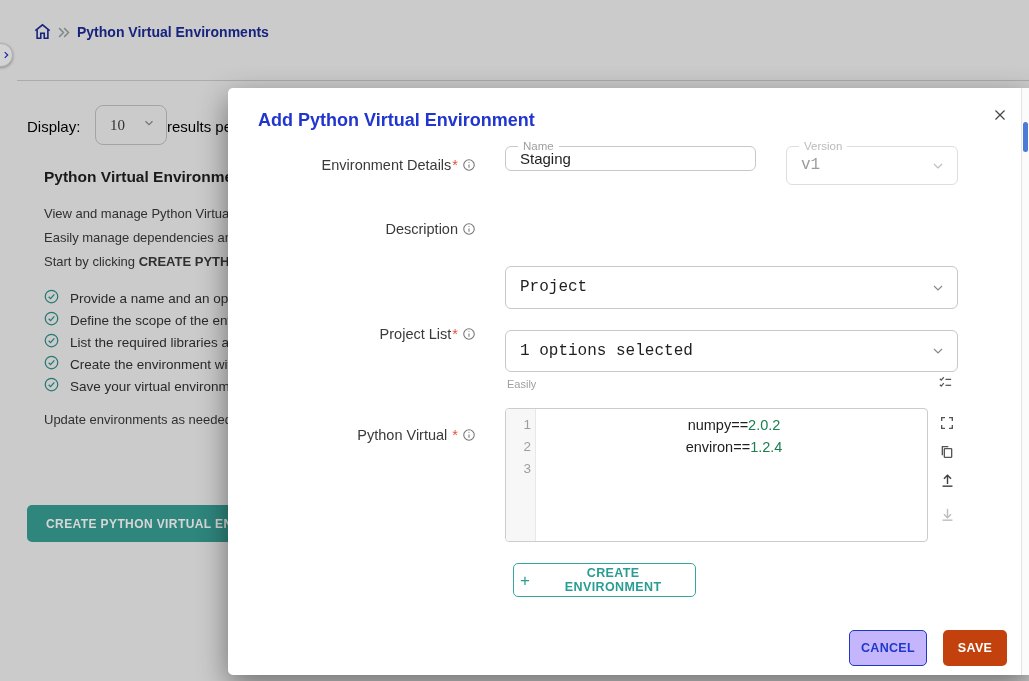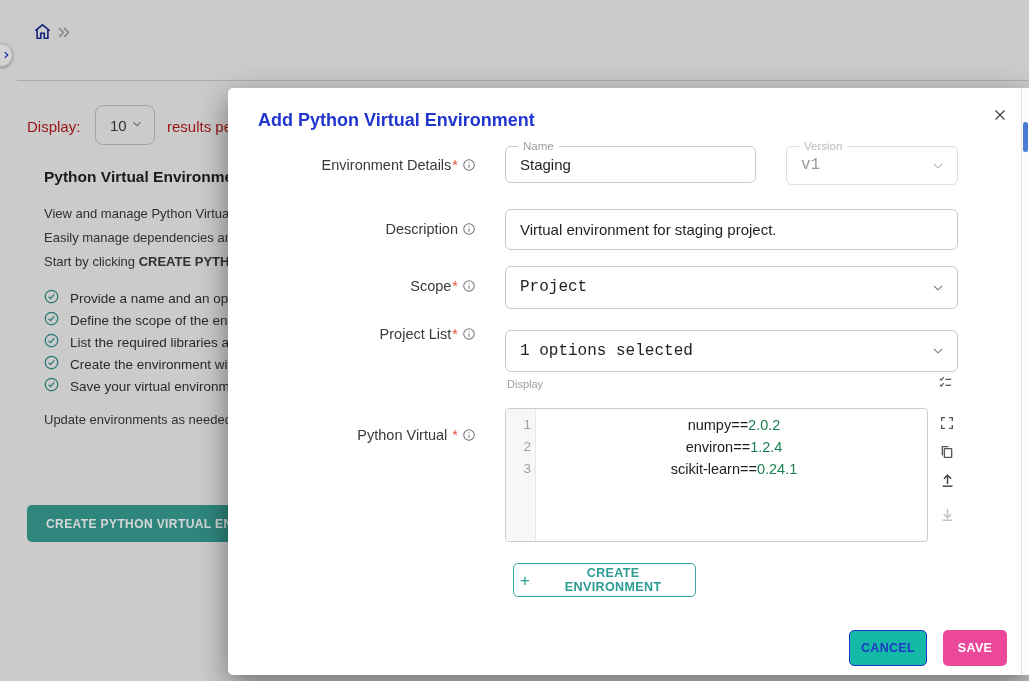--- a/index.html
+++ b/index.html
@@ -6,25 +6,25 @@
   body{
     width:1029px;height:681px;position:relative;overflow:hidden;
     font-family:"Liberation Sans",sans-serif;background:#f2f2f2;
   }
   .abs{position:absolute;}
   .nowrap{white-space:nowrap;}
   
   #page{position:absolute;inset:0;background:#f2f2f2;}
   .crumb-text{font-size:14px;font-weight:bold;color:#1b2a96;}
   .divider{height:1px;background:#cccccc;}
-  .disp-text{font-size:15px;color:#b91c1c;}
+  .disp-text{font-size:15px;color:#000000;}
   .disp-box{
-    width:60px;height:40px;border:1px solid #c4c4c4;border-radius:8px;
+    width:72px;height:40px;border:1px solid #c4c4c4;border-radius:8px;
     display:flex;align-items:center;justify-content:space-between;
-    padding:0 10px 0 14px;box-sizing:border-box;color:#3c3c3c;font-size:15px;
+    padding:0 10px 0 14px;box-sizing:border-box;color:#3c3c3c;font-size:15px;font-family:Liberation Serif, serif;
   }
   .ov-heading{font-size:15.5px;font-weight:bold;color:#1f1f1f;}
   .ov-p{font-size:13px;color:#3a3a3a;}
   .check-item{display:flex;align-items:center;gap:11px;font-size:13.5px;color:#333;}
   .page-btn{
     width:282px;height:37px;background:#37a096;border:none;border-radius:5px;
     color:#fff;font-size:12px;font-weight:bold;letter-spacing:.4px;
     font-family:"Liberation Sans",sans-serif;text-align:left;padding-left:19px;
   }
   
@@ -69,25 +69,25 @@
   .code-ver{color:#1b7f4f;}
   
   .create-env-btn{
     border:1px solid #35a79c;border-radius:5px;background:#fff;color:#2a9d92;
     font-size:12.5px;font-weight:bold;letter-spacing:.4px;
     display:flex;align-items:center;justify-content:center;gap:7px;
     font-family:"Liberation Sans",sans-serif;
   }
   .plus{font-size:17px;font-weight:normal;line-height:17px;}
   .cancel-btn{
-    border:1px solid #2038c8;border-radius:5px;background:#14b8a6;color:#2038c8;
+    border:1px solid #2038c8;border-radius:5px;background:#c4b5fd;color:#2038c8;
     font-size:12.5px;font-weight:bold;letter-spacing:.3px;font-family:"Liberation Sans",sans-serif;
   }
   .save-btn{
-    border:none;border-radius:5px;background:#ec4899;color:#ffffff;
+    border:none;border-radius:5px;background:#c2410c;color:#ffffff;
     font-size:12.5px;font-weight:bold;letter-spacing:.3px;font-family:"Liberation Sans",sans-serif;
   }
   
   .sb-track{position:absolute;right:0;top:0;width:7px;height:100%;background:#fbfbfb;border-left:1px solid #e4e4e4;border-radius:0;}
   .sb-thumb{position:absolute;left:1px;top:34px;width:5px;height:30px;background:#4b7bd6;border-radius:3px;}
   
   .toggle{
     width:22px;height:22px;border-radius:50%;background:#fcfcfc;border:1px solid #d0d0d0;
     box-shadow:0 1px 3px rgba(0,0,0,.3);display:flex;align-items:center;justify-content:center;
   }
@@ -110,20 +110,21 @@
         <path d="M3 11 L12 3.5 L21 11"></path>
         <path d="M5.2 9.6 V20.5 H9.8 V14.3 H14.2 V20.5 H18.8 V9.6"></path>
       </svg>
   </span>
   <span class="abs" style="left:56px;top:25px;">
     <svg width="15" height="13" viewBox="0 0 24 20" fill="none" stroke="#9aa0a6" stroke-width="2.4">
         <path d="M5 3 l7 7 -7 7"></path>
         <path d="M13 3 l7 7 -7 7"></path>
       </svg>
   </span>
+  <span class="abs crumb-text nowrap" style="left:77px;top:24px;">Python Virtual Environments</span>
 
   <div class="abs divider" style="left:17px;top:80px;width:1012px;"></div>
 
   <span class="abs disp-text" style="left:27px;top:118px;">Display:</span>
   <div class="abs disp-box" style="left:95px;top:105px;">
     <span>10</span>
     <span>
       <svg width="14" height="14" viewBox="0 0 24 24" fill="none" stroke="#8a8a8a" stroke-width="2">
           <path d="M6 9 l6 6 6 -6"></path>
         </svg>
@@ -191,71 +192,61 @@
       </svg>
   </span>
 
   <div class="abs fld-label" style="left:0;top:67px;">
     <span>Environment Details</span><span class="req">*</span><span class="iicon"><svg width="14" height="14" viewBox="0 0 24 24" fill="none" stroke="#757575" stroke-width="1.8">
           <circle cx="12" cy="12" r="9"></circle>
           <line x1="12" y1="11" x2="12" y2="16.5"></line>
           <circle cx="12" cy="7.3" r="1" fill="#757575" stroke="none"></circle>
         </svg></span>
   </div>
-  <div class="abs outlined" style="left:277px;top:58px;width:251px;height:37px;">
+  <div class="abs outlined" style="left:277px;top:58px;width:251px;height:25px;">
     <span class="notch">Name</span>
     <input class="fld-input" value="Staging" style="">
   </div>
   <div class="abs outlined disabled-fld" style="left:558px;top:58px;width:172px;height:39px;">
     <span class="notch">Version</span>
     <div class="sel-value" style="line-height:37px;">v1</div>
     <span class="sel-chevron"><svg width="16" height="16" viewBox="0 0 24 24" fill="none" stroke="#bdbdbd" stroke-width="1.8">
           <path d="M6 9 l6 6 6 -6"></path>
         </svg></span>
   </div>
 
   <div class="abs fld-label" style="left:0;top:131px;">
     <span>Description</span><span class="iicon"><svg width="14" height="14" viewBox="0 0 24 24" fill="none" stroke="#757575" stroke-width="1.8">
           <circle cx="12" cy="12" r="9"></circle>
           <line x1="12" y1="11" x2="12" y2="16.5"></line>
           <circle cx="12" cy="7.3" r="1" fill="#757575" stroke="none"></circle>
         </svg></span>
   </div>
-  <div class="abs outlined" style="left:277px;top:121px;width:453px;height:41px;">
-    <input class="fld-input" value="Virtual environment for staging project." style="">
-  </div>
-
-  <div class="abs fld-label" style="left:0;top:188px;">
-    <span>Scope</span><span class="req">*</span><span class="iicon"><svg width="14" height="14" viewBox="0 0 24 24" fill="none" stroke="#757575" stroke-width="1.8">
-          <circle cx="12" cy="12" r="9"></circle>
-          <line x1="12" y1="11" x2="12" y2="16.5"></line>
-          <circle cx="12" cy="7.3" r="1" fill="#757575" stroke="none"></circle>
-        </svg></span>
-  </div>
+
   <div class="abs outlined" style="left:277px;top:178px;width:453px;height:43px;">
     <div class="sel-value" style="line-height:41px;">Project</div>
     <span class="sel-chevron"><svg width="16" height="16" viewBox="0 0 24 24" fill="none" stroke="#8a8a8a" stroke-width="1.8">
           <path d="M6 9 l6 6 6 -6"></path>
         </svg></span>
   </div>
 
   <div class="abs fld-label" style="left:0;top:236px;">
     <span>Project List</span><span class="req">*</span><span class="iicon"><svg width="14" height="14" viewBox="0 0 24 24" fill="none" stroke="#757575" stroke-width="1.8">
           <circle cx="12" cy="12" r="9"></circle>
           <line x1="12" y1="11" x2="12" y2="16.5"></line>
           <circle cx="12" cy="7.3" r="1" fill="#757575" stroke="none"></circle>
         </svg></span>
   </div>
   <div class="abs outlined" style="left:277px;top:242px;width:453px;height:42px;">
     <div class="sel-value" style="line-height:40px;">1 options selected</div>
     <span class="sel-chevron"><svg width="16" height="16" viewBox="0 0 24 24" fill="none" stroke="#8a8a8a" stroke-width="1.8">
           <path d="M6 9 l6 6 6 -6"></path>
         </svg></span>
   </div>
-  <div class="abs hint nowrap" style="left:279px;top:290px;">Display</div>
+  <div class="abs hint nowrap" style="left:279px;top:290px;">Easily</div>
   <span class="abs" style="left:710px;top:287px;">
     <svg width="15" height="15" viewBox="0 0 24 24" fill="none" stroke="#555555" stroke-width="2">
         <path d="M3 6 l2.2 2.2 4 -4.6"></path>
         <path d="M3 15.5 l2.2 2.2 4 -4.6"></path>
         <line x1="12" y1="7" x2="21" y2="7"></line>
         <line x1="12" y1="16.5" x2="21" y2="16.5"></line>
       </svg>
   </span>
 
   <div class="abs fld-label" style="left:0;top:337px;">
@@ -267,21 +258,20 @@
   </div>
   <div class="abs editor" style="left:277px;top:320px;width:423px;height:134px;">
     <div class="gutter">
       <div class="gut-num">1</div>
       <div class="gut-num">2</div>
       <div class="gut-num">3</div>
     </div>
     <div class="codecol">
       <div class="code-line"><span>numpy==</span><span class="code-ver">2.0.2</span></div>
       <div class="code-line"><span>environ==</span><span class="code-ver">1.2.4</span></div>
-      <div class="code-line"><span>scikit-learn==</span><span class="code-ver">0.24.1</span></div>
     </div>
   </div>
   <span class="abs" style="left:711px;top:327px;">
     <svg width="16" height="16" viewBox="0 0 24 24" fill="none" stroke="#555555" stroke-width="2">
         <path d="M4 9 V4 H9"></path>
         <path d="M15 4 H20 V9"></path>
         <path d="M20 15 V20 H15"></path>
         <path d="M9 20 H4 V15"></path>
       </svg>
   </span>

